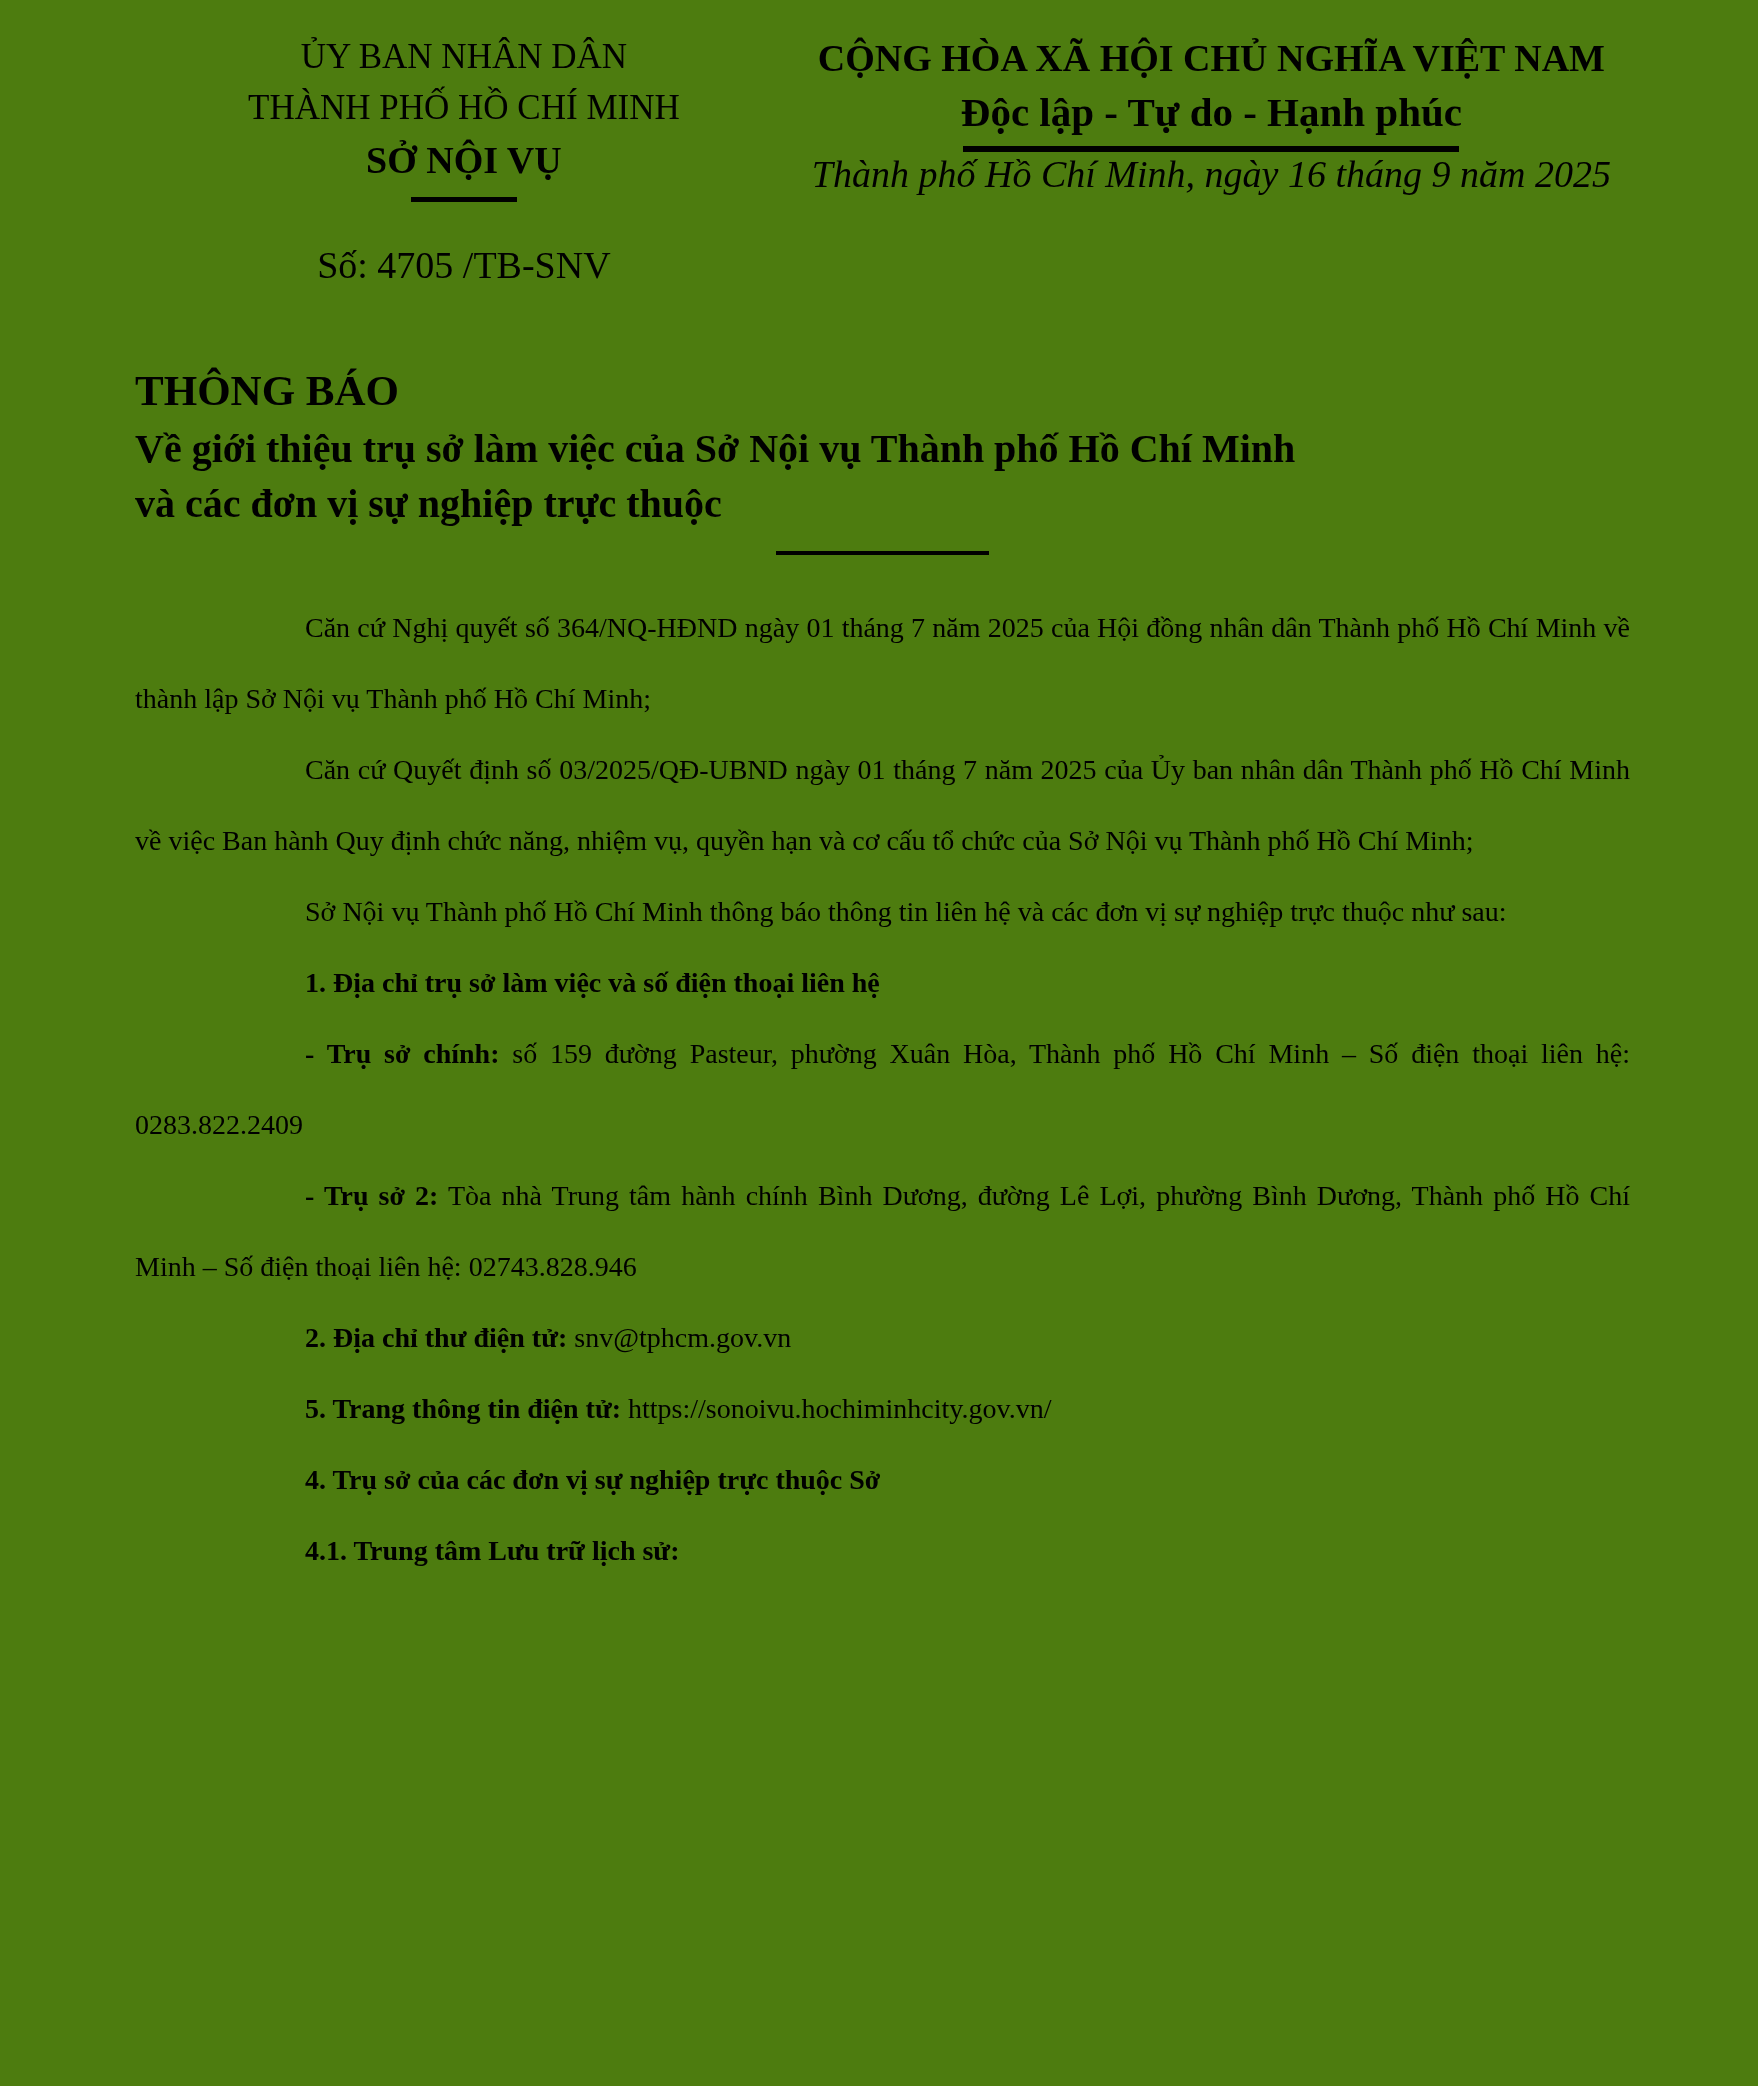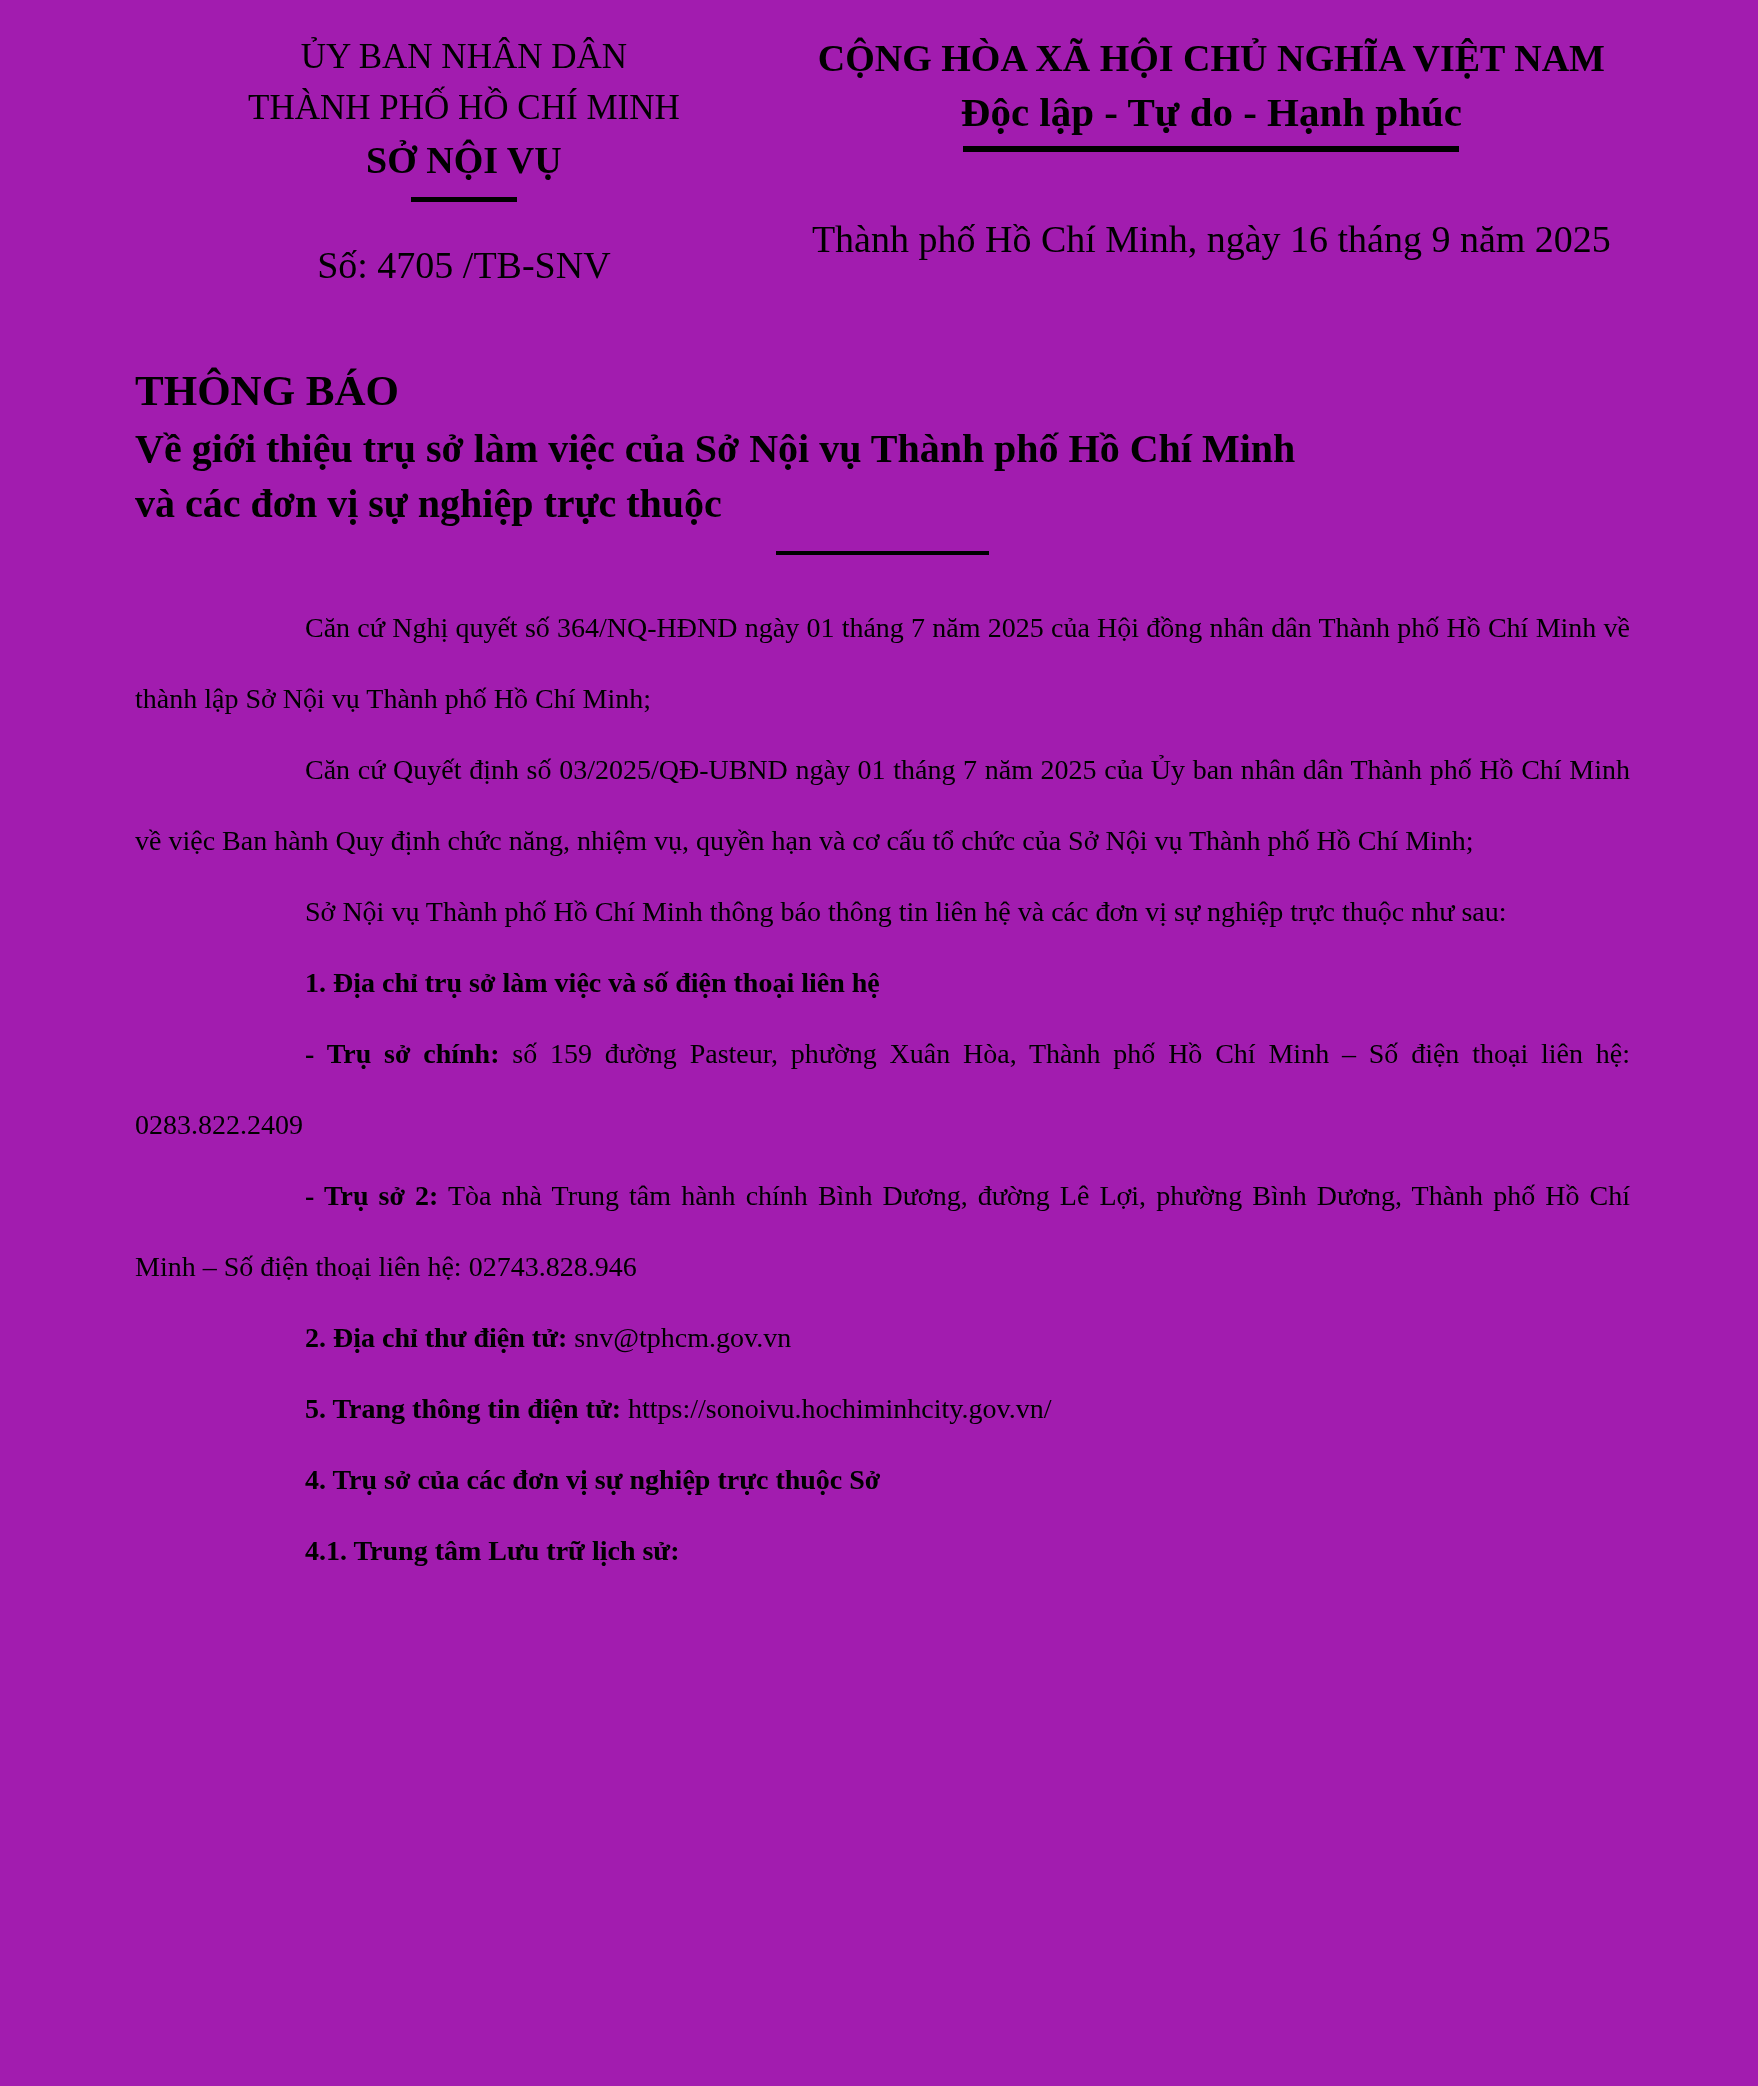--- a/index.html
+++ b/index.html
@@ -1,37 +1,37 @@
 <!DOCTYPE html>
 <html lang="vi" style="font-size:11.3px"><head>
 <meta charset="utf-8">
 <style>
   html,body { margin:0; padding:0; background:#888; }
   .page {
     position:relative;
     width:1758px; height:2087px;
-    background:#a21caf; color:#000000;
+    background:#4d7c0f; color:#000000;
     font-family:"Liberation Serif","DejaVu Serif",serif;
     box-sizing:border-box;
     padding:31px 128px 0 135px;
     overflow:hidden;
     margin:0 auto;
   }
   
   .header { display:flex; }
   .hl { width:44%; text-align:center; }
   .hr { width:56%; text-align:center; }
   .hl .l1, .hl .l2 { font-size:35px; line-height:51px; white-space:nowrap; }
   .hl .l3 { font-size:38px; font-weight:bold; line-height:54px; }
   .rule-dept { width:106px; height:5px; background:#000; margin:10px auto 0; }
   .doc-num { font-size:38px; margin-top:41px; white-space:nowrap; }
   .hr .n1 { font-size:38px; font-weight:bold; line-height:54px; white-space:nowrap; }
   .hr .n2 { font-size:41px; font-weight:bold; line-height:54px; white-space:nowrap; }
   .rule-motto { width:496px; height:5.7px; background:#000; margin:7px auto 0; }
-  .dateline { font-size:38px; margin-top:65px; white-space:nowrap; }
+  .dateline { font-size:38px; font-style:italic; white-space:nowrap; }
   
   .title-block { text-align:left; margin-top:74px; }
   .t-main { font-size:43px; font-weight:bold; line-height:60px; }
   .t-sub  { font-size:40px; font-weight:bold; line-height:55px; }
   .rule-title { width:213px; height:3.5px; background:#000; margin:20px auto 0; }
   
   .doc-body { margin-top:37px; }
   .doc-body p {
     font-size:28px; line-height:71px;
     text-align:justify; text-indent:170px;

